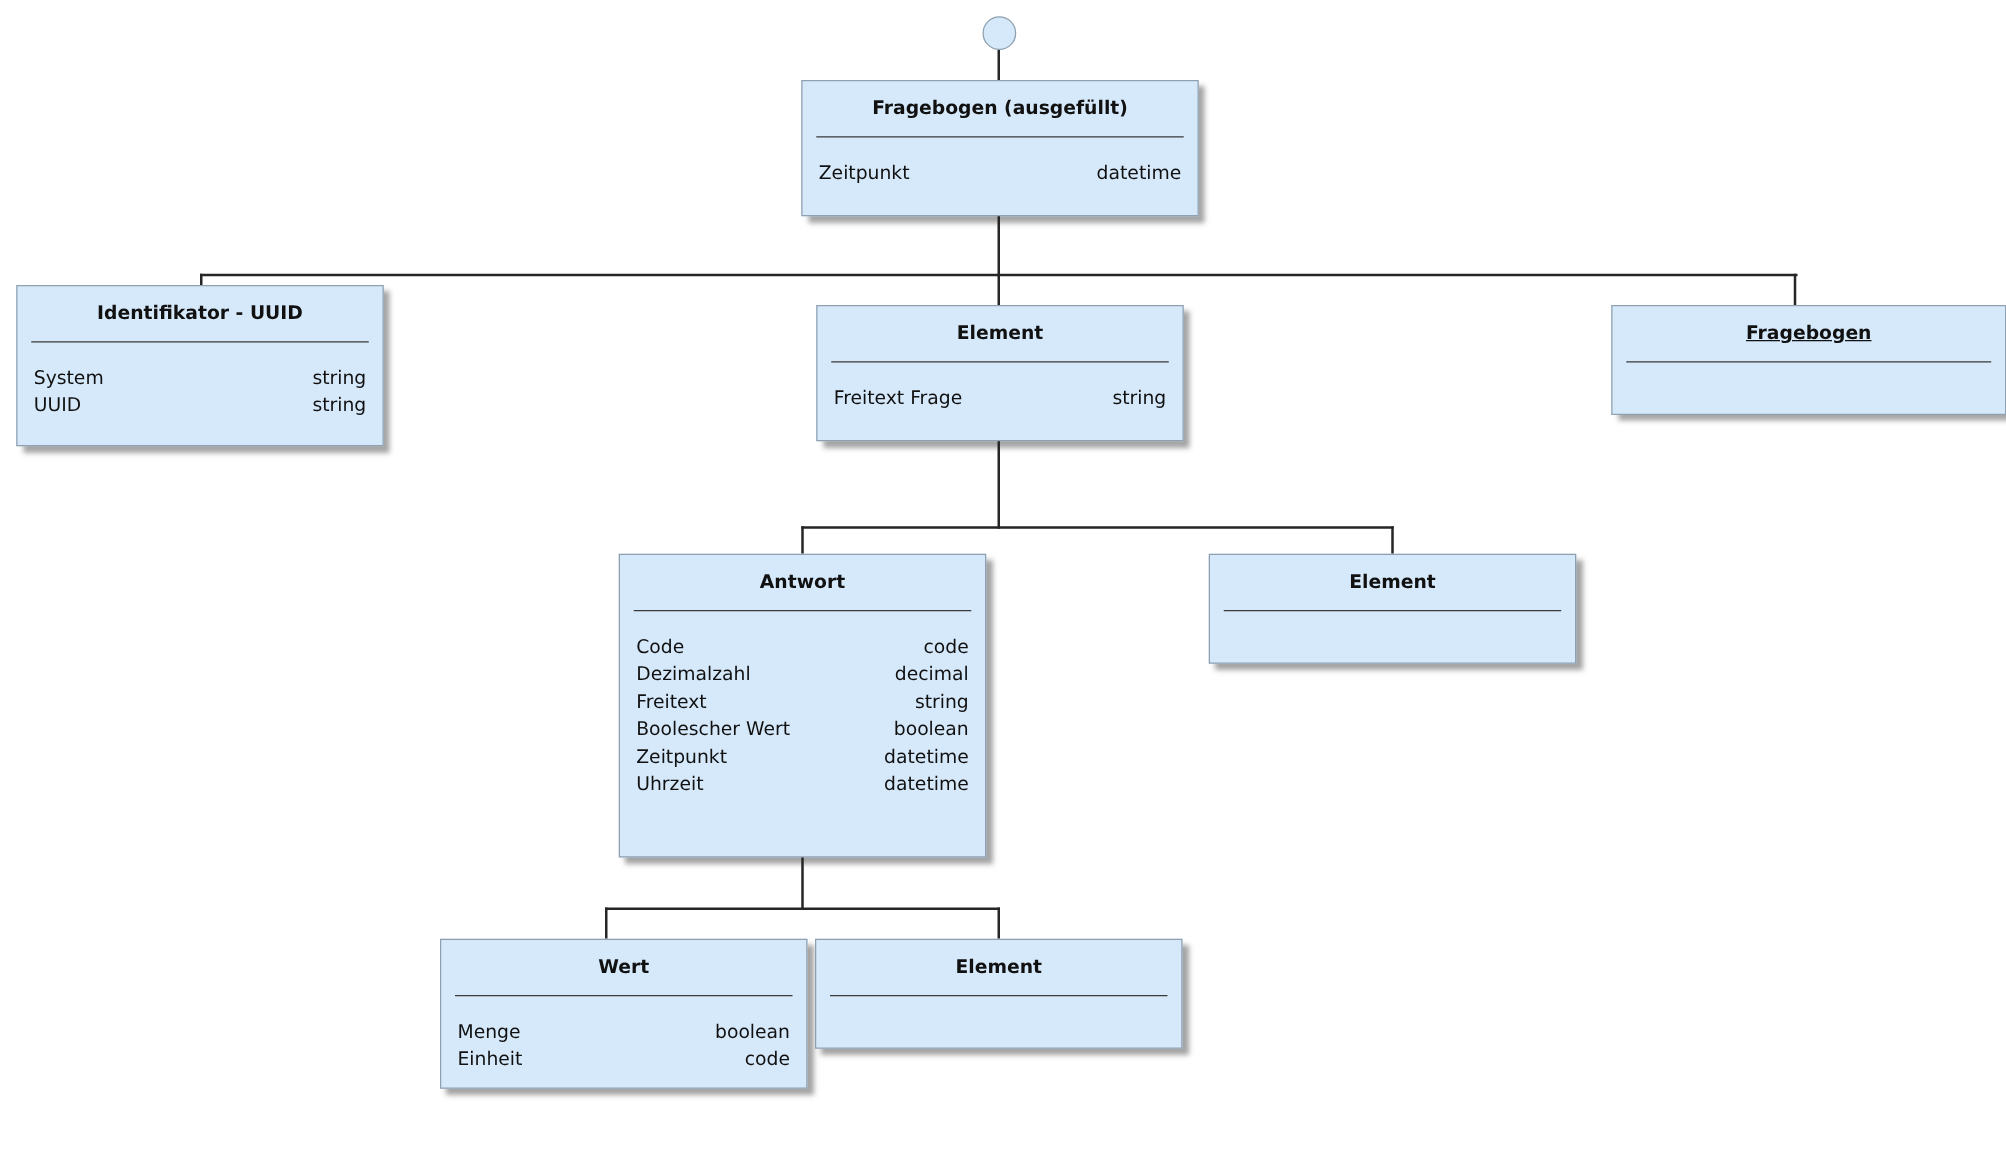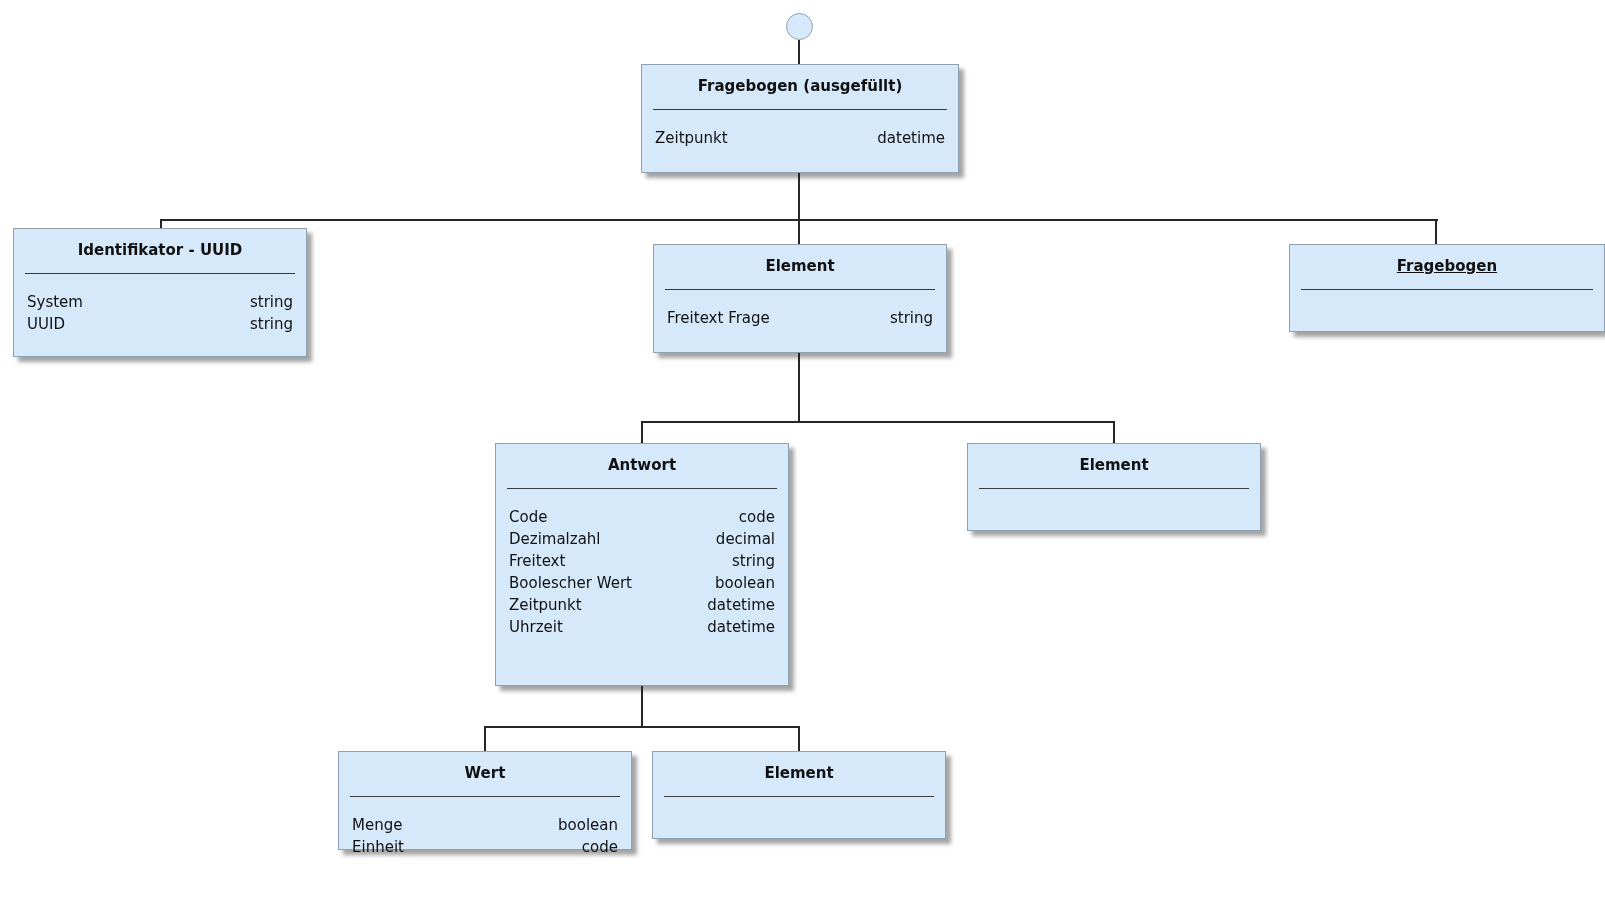--- a/index.html
+++ b/index.html
@@ -163,21 +163,21 @@
     <div class="node-title">Element</div>
     <div class="node-divider"></div>
     <div class="node-body"></div>
   </div>
 
   <div class="conn" style="left:641px;top:686px;width:2px;height:42px;"></div>
   <div class="conn" style="left:484px;top:726px;width:316px;height:2px;"></div>
   <div class="conn" style="left:484px;top:726px;width:2px;height:25px;"></div>
   <div class="conn" style="left:798px;top:726px;width:2px;height:25px;"></div>
 
-  <div class="node" style="left:338px;top:751px;width:294px;height:99px;">
+  <div class="node" style="left:352px;top:751px;width:294px;height:120px;">
     <div class="node-title">Wert</div>
     <div class="node-divider"></div>
     <div class="node-body">
         <div class="attr-row">
           <span class="attr-name">Menge</span>
           <span class="attr-type">boolean</span>
         </div>
         <div class="attr-row">
           <span class="attr-name">Einheit</span>
           <span class="attr-type">code</span>

